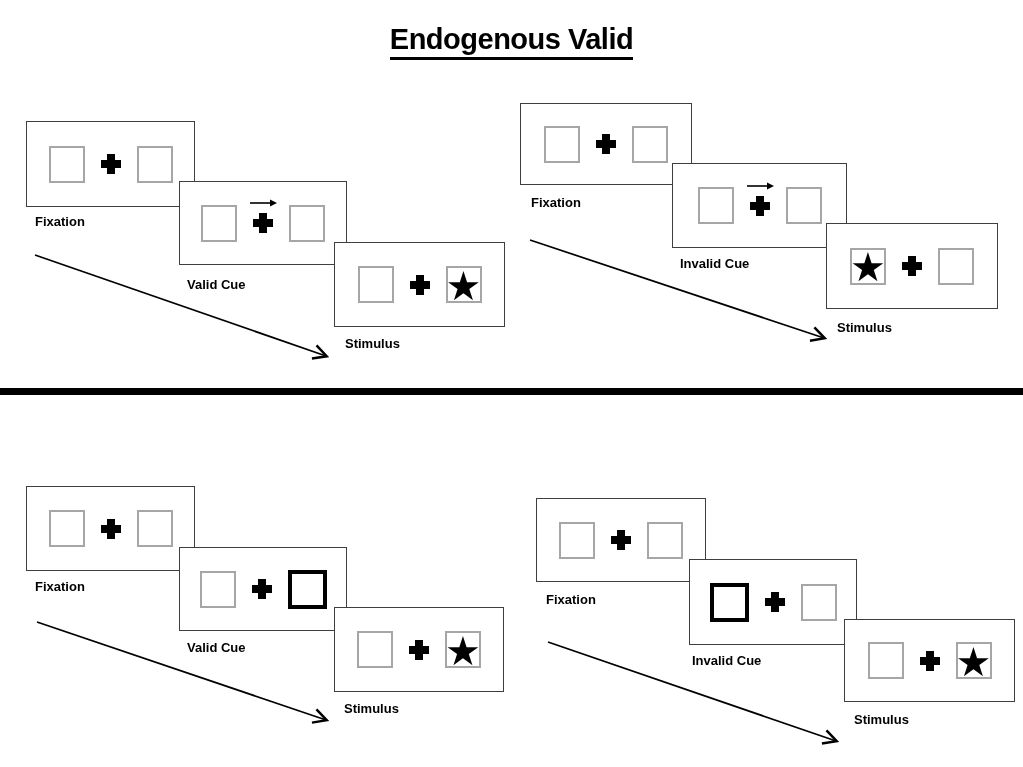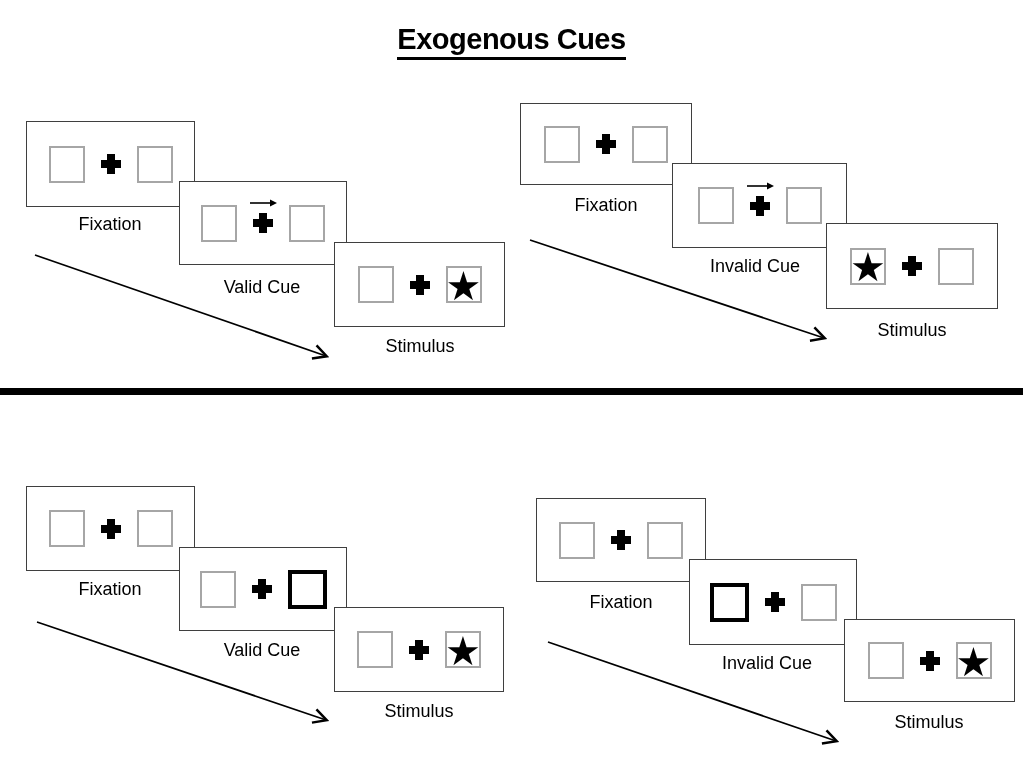--- a/index.html
+++ b/index.html
@@ -27,33 +27,33 @@
   .star{
     font-family:"DejaVu Sans",sans-serif;font-size:40px;line-height:0.8;
     color:#000;transform:translateY(1px);
   }
   .centerstack{position:relative;width:20px;height:20px;flex:0 0 auto;}
   .plus{position:absolute;left:0;top:0;width:20px;height:20px;}
   .plus::before{content:"";position:absolute;left:0;top:6px;width:20px;height:8px;background:#000;}
   .plus::after{content:"";position:absolute;top:0;left:6px;width:8px;height:20px;background:#000;}
   .cue-arrow{position:absolute;left:-3px;top:-16px;}
   .panel-label{
-    position:absolute;width:150px;text-align:center;
-    font-size:18px;font-weight:normal;white-space:nowrap;
+    position:absolute;width:150px;text-align:left;
+    font-size:13px;font-weight:bold;white-space:nowrap;
   }
   .overlay{position:absolute;left:0;top:0;pointer-events:none;}
 </style>
 </head>
 <body>
 
 <div id="page">
 
   
   <div class="section-title" style="top:23px;">
-    <span class="tspan">Exogenous Cues</span>
+    <span class="tspan">Endogenous Valid</span>
   </div>
 
   <div class="divider" style="top:388px;"></div>
 
 
   
   <div class="quad">
     <div class="panel" style="left:26px;top:121px;width:169px;height:86px;">
       <div class="sq"></div>
       <div class="centerstack">

